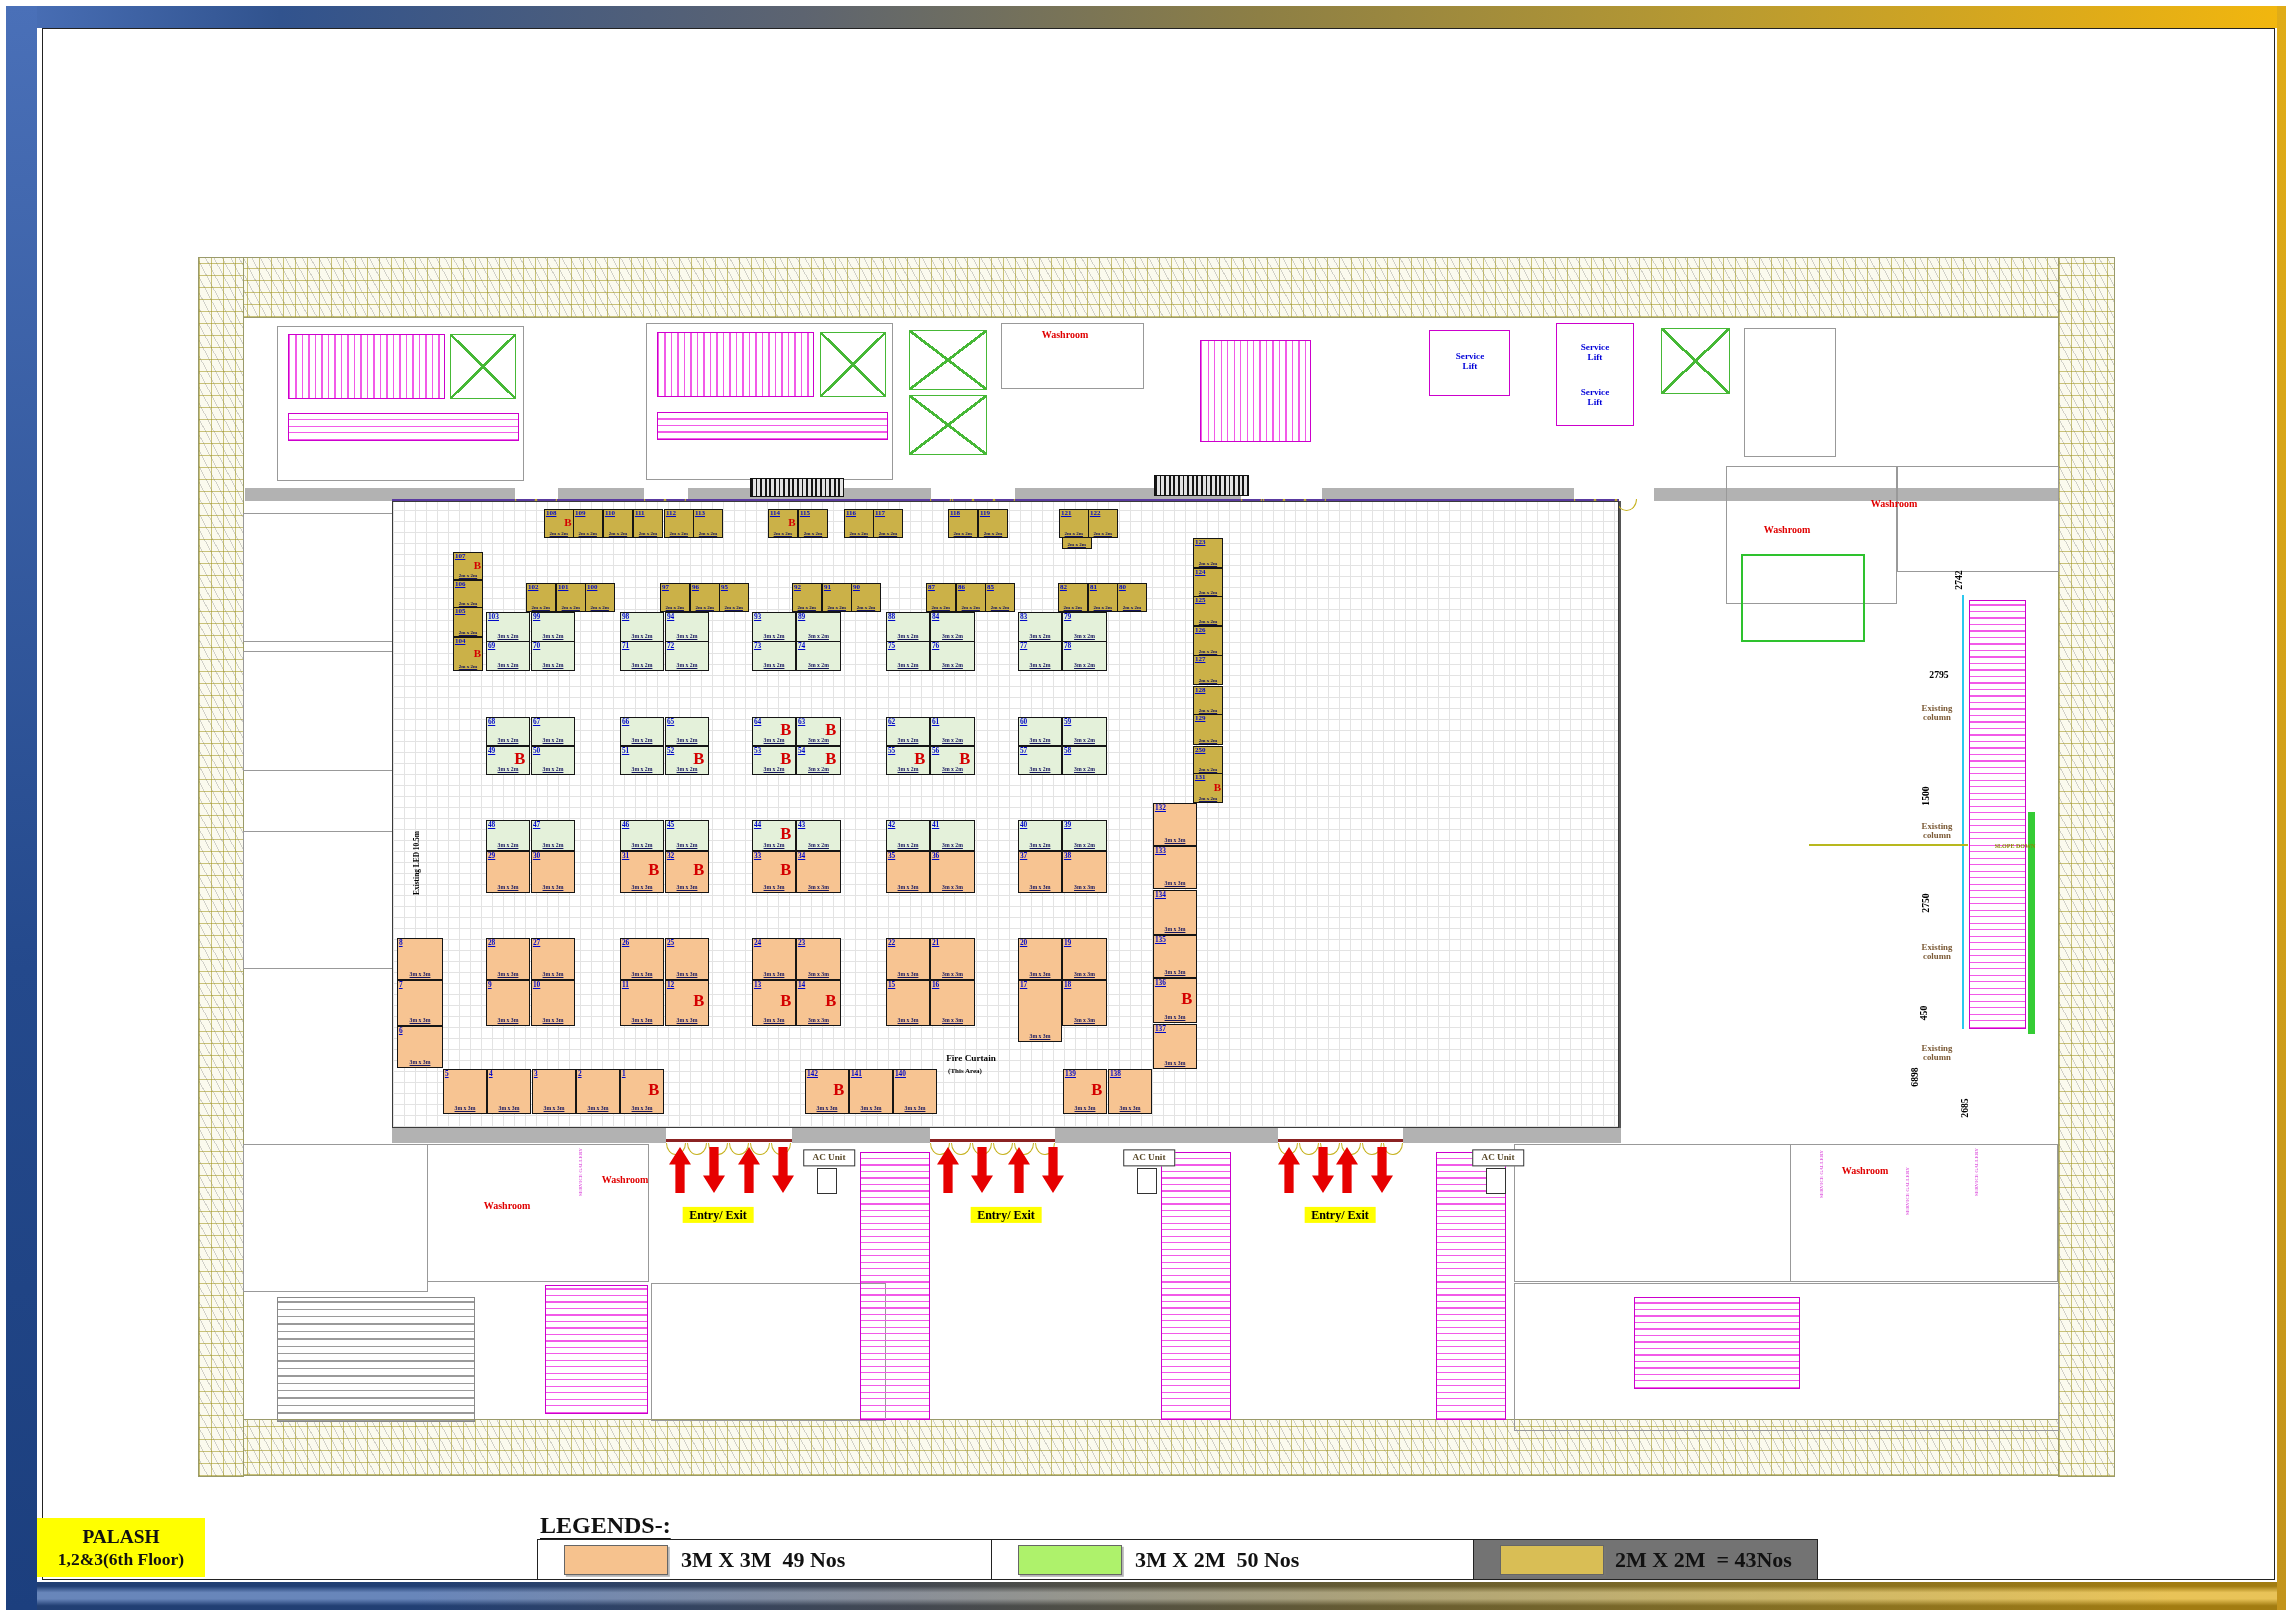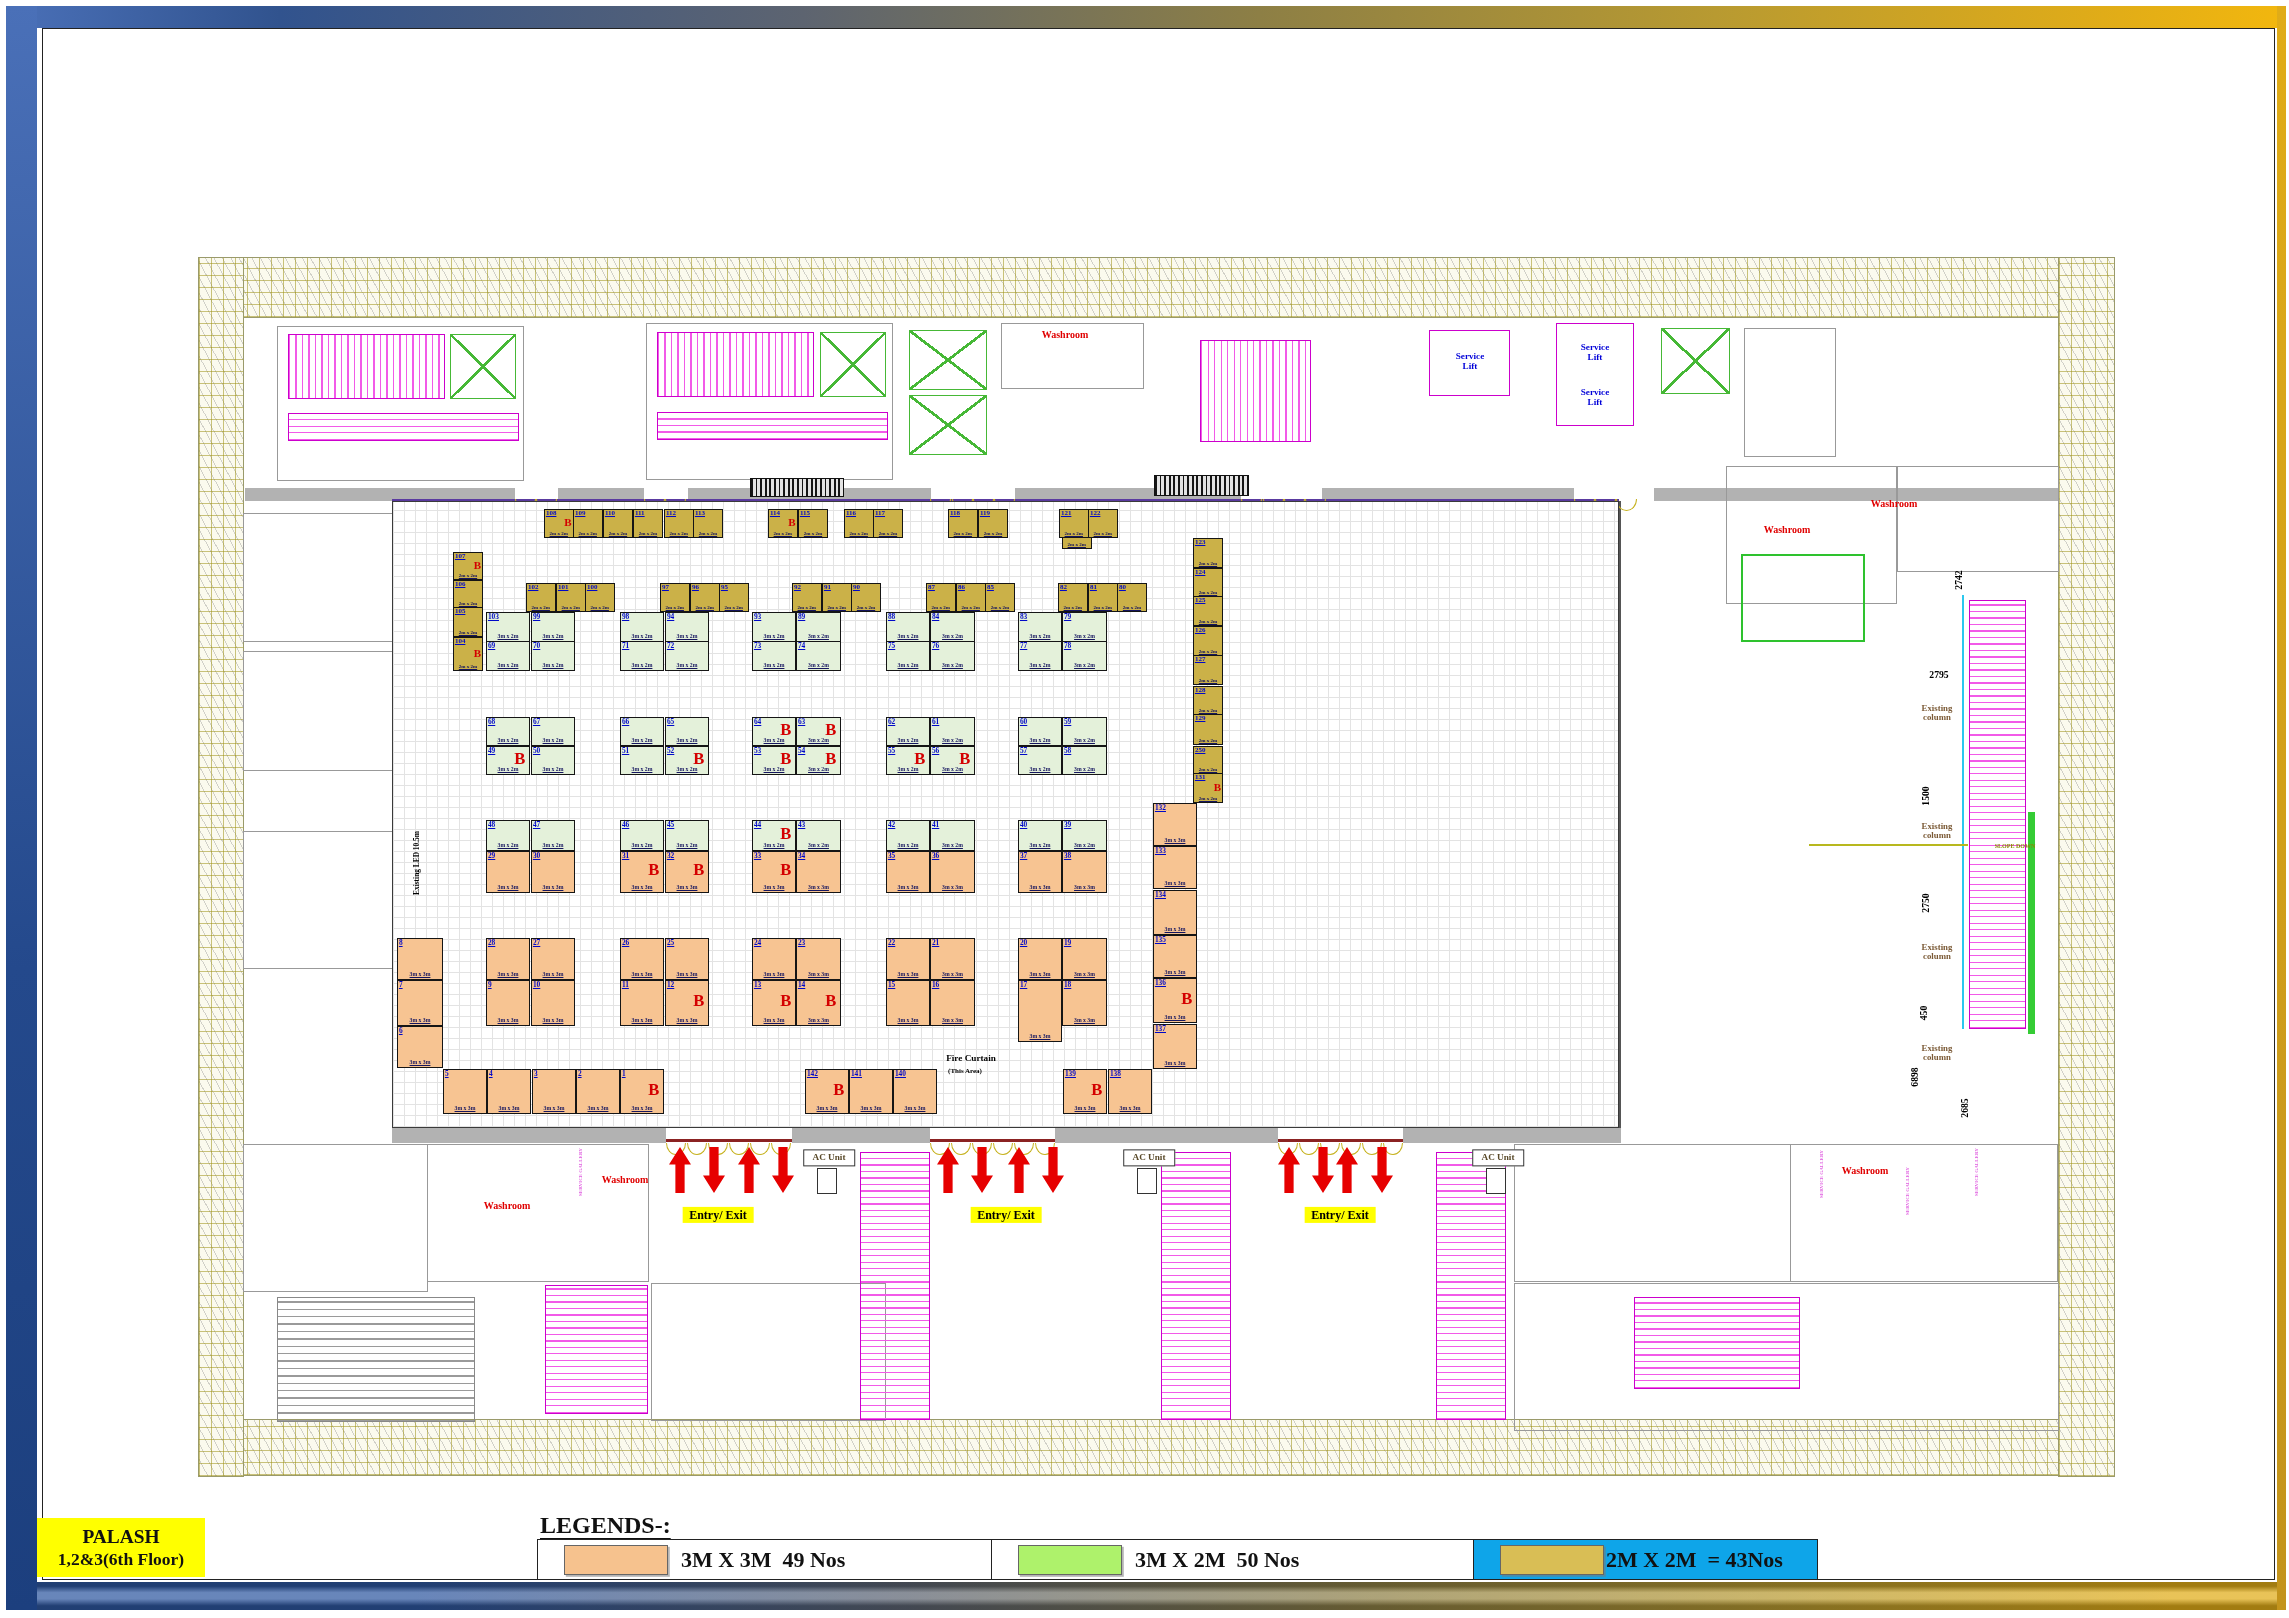--- a/index.html
+++ b/index.html
@@ -837,19 +837,19 @@
               text-decoration:underline;text-underline-offset:4.6px;">LEGENDS-:</div>
   <div id="legend-row">
       <div style="position: absolute; left: 537px; top: 1539px; width: 455px; height: 41px; border: 1.8px solid rgb(34, 34, 34); box-sizing: border-box; background: rgb(255, 255, 255); display: flex; align-items: center; gap: 13px; padding-left: 26px;">
         <span style="display: inline-block; width: 102px; height: 28px; background: rgb(246, 194, 142); border: 1.4px solid rgb(102, 102, 102); box-shadow: rgba(120, 120, 120, 0.55) 1.8px 1.8px 0px;"></span>
         <span style="font-size: 22px; font-weight: bold; color: rgb(17, 17, 17); white-space: pre;">3M X 3M  49 Nos</span>
       </div>
       <div style="position: absolute; left: 992px; top: 1539px; width: 482px; height: 41px; border-top: 1.8px solid rgb(34, 34, 34); border-right: 1.8px solid rgb(34, 34, 34); border-bottom: 1.8px solid rgb(34, 34, 34); border-image: initial; box-sizing: border-box; background: rgb(255, 255, 255); display: flex; align-items: center; gap: 13px; padding-left: 26px; border-left: none;">
         <span style="display: inline-block; width: 102px; height: 28px; background: rgb(174, 242, 107); border: 1.4px solid rgb(102, 102, 102); box-shadow: rgba(120, 120, 120, 0.55) 1.8px 1.8px 0px;"></span>
         <span style="font-size: 22px; font-weight: bold; color: rgb(17, 17, 17); white-space: pre;">3M X 2M  50 Nos</span>
       </div>
-      <div style="position: absolute; left: 1474px; top: 1539px; width: 344px; height: 41px; border-top: 1.8px solid rgb(34, 34, 34); border-right: 1.8px solid rgb(34, 34, 34); border-bottom: 1.8px solid rgb(34, 34, 34); border-image: initial; box-sizing: border-box; background: #0ea5e9; display: flex; align-items: center; gap: 2px; padding-left: 26px; border-left: none;">
+      <div style="position: absolute; left: 1474px; top: 1539px; width: 344px; height: 41px; border-top: 1.8px solid rgb(34, 34, 34); border-right: 1.8px solid rgb(34, 34, 34); border-bottom: 1.8px solid rgb(34, 34, 34); border-image: initial; box-sizing: border-box; background: #737373; display: flex; align-items: center; gap: 11px; padding-left: 26px; border-left: none;">
         <span style="display: inline-block; width: 102px; height: 28px; background: rgb(217, 190, 85); border: 1.4px solid rgb(102, 102, 102); box-shadow: rgba(120, 120, 120, 0.55) 1.8px 1.8px 0px;"></span>
         <span style="font-size: 22px; font-weight: bold; color: rgb(17, 17, 17); white-space: pre;">2M X 2M  = 43Nos</span>
       </div>
     </div>
 </div>
 
 
 </body></html>

